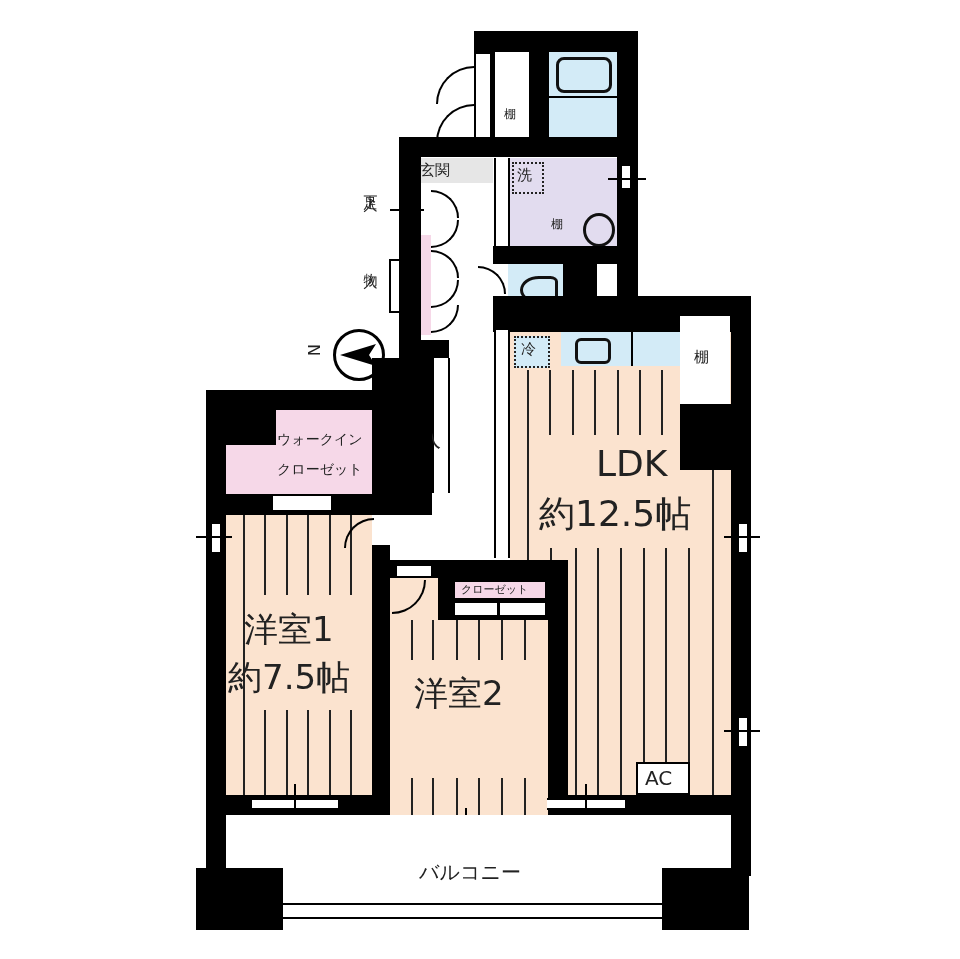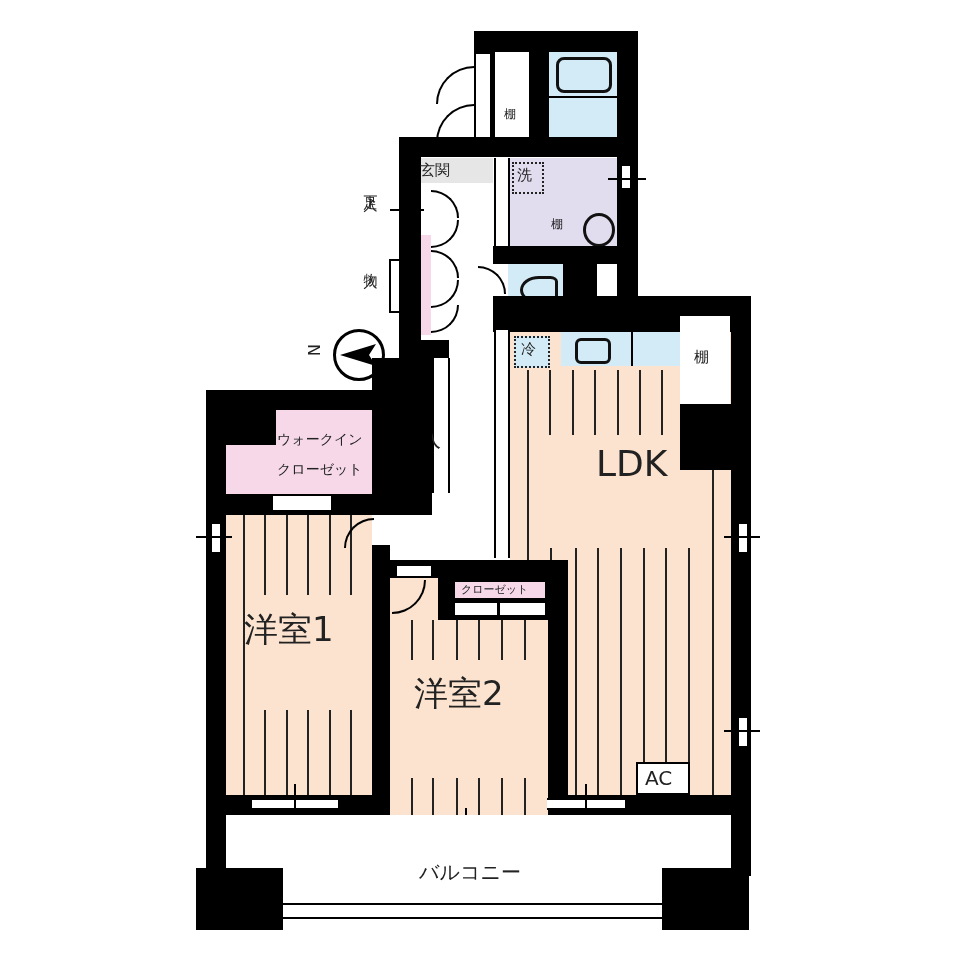--- a/index.html
+++ b/index.html
@@ -106,20 +106,21 @@
   <div class="stripe" style="left:712px;top:470px;height:325px;"></div>
   <div class="stripe" style="left:575px;top:548px;height:247px;"></div>
   <div class="stripe" style="left:597px;top:548px;height:247px;"></div>
   <div class="stripe" style="left:620px;top:548px;height:247px;"></div>
   <div class="stripe" style="left:643px;top:548px;height:215px;"></div>
   <div class="stripe" style="left:665px;top:548px;height:215px;"></div>
   <div class="stripe" style="left:688px;top:548px;height:215px;"></div>
   <div class="stripe" style="left:550px;top:548px;height:247px;"></div>
 
   <div class="label big" style="left:596px;top:446px;font-size:36px;">LDK</div>
+  <div class="label big" style="left:539px;top:496px;font-size:36px;">約12.5帖</div>
 
   <div class="white" style="left:636px;top:762px;width:54px;height:33px;border:2px solid #000;box-sizing:border-box;"></div>
   <div class="label mid" style="left:645px;top:768px;">AC</div>
 
   <div class="white" style="left:737px;top:522px;width:8px;height:28px;border:2px solid #000;"></div>
   <div class="tick" style="left:724px;top:536px;width:36px;height:2px;"></div>
   <div class="white" style="left:737px;top:716px;width:8px;height:28px;border:2px solid #000;"></div>
   <div class="tick" style="left:724px;top:730px;width:36px;height:2px;"></div>
 
   <div class="wall" style="left:399px;top:340px;width:50px;height:18px;"></div>
@@ -143,20 +144,21 @@
   <div class="stripe" style="left:286px;top:515px;height:80px;"></div>
   <div class="stripe" style="left:307px;top:515px;height:80px;"></div>
   <div class="stripe" style="left:329px;top:515px;height:80px;"></div>
   <div class="stripe" style="left:350px;top:515px;height:80px;"></div>
   <div class="stripe" style="left:264px;top:710px;height:85px;"></div>
   <div class="stripe" style="left:286px;top:710px;height:85px;"></div>
   <div class="stripe" style="left:307px;top:710px;height:85px;"></div>
   <div class="stripe" style="left:329px;top:710px;height:85px;"></div>
   <div class="stripe" style="left:350px;top:710px;height:85px;"></div>
   <div class="label big" style="left:244px;top:612px;font-size:34px;">洋室1</div>
+  <div class="label big" style="left:228px;top:660px;font-size:34px;">約7.5帖</div>
   <div class="door-arc" style="left:344px;top:518px;width:28px;height:28px;border-radius:0 100% 0 0;border-left:none;border-bottom:none;transform:scaleX(-1);"></div>
   <div class="white" style="left:210px;top:522px;width:8px;height:28px;border:2px solid #000;"></div>
   <div class="tick" style="left:196px;top:536px;width:36px;height:2px;"></div>
 
   <div class="white" style="left:390px;top:515px;width:104px;height:45px;"></div>
 
   <div class="wall" style="left:390px;top:560px;width:175px;height:18px;"></div>
   <div class="wall" style="left:438px;top:578px;width:127px;height:42px;"></div>
   <div class="wall" style="left:548px;top:560px;width:20px;height:262px;"></div>
   <div class="floor" style="left:390px;top:578px;width:158px;height:240px;"></div>

